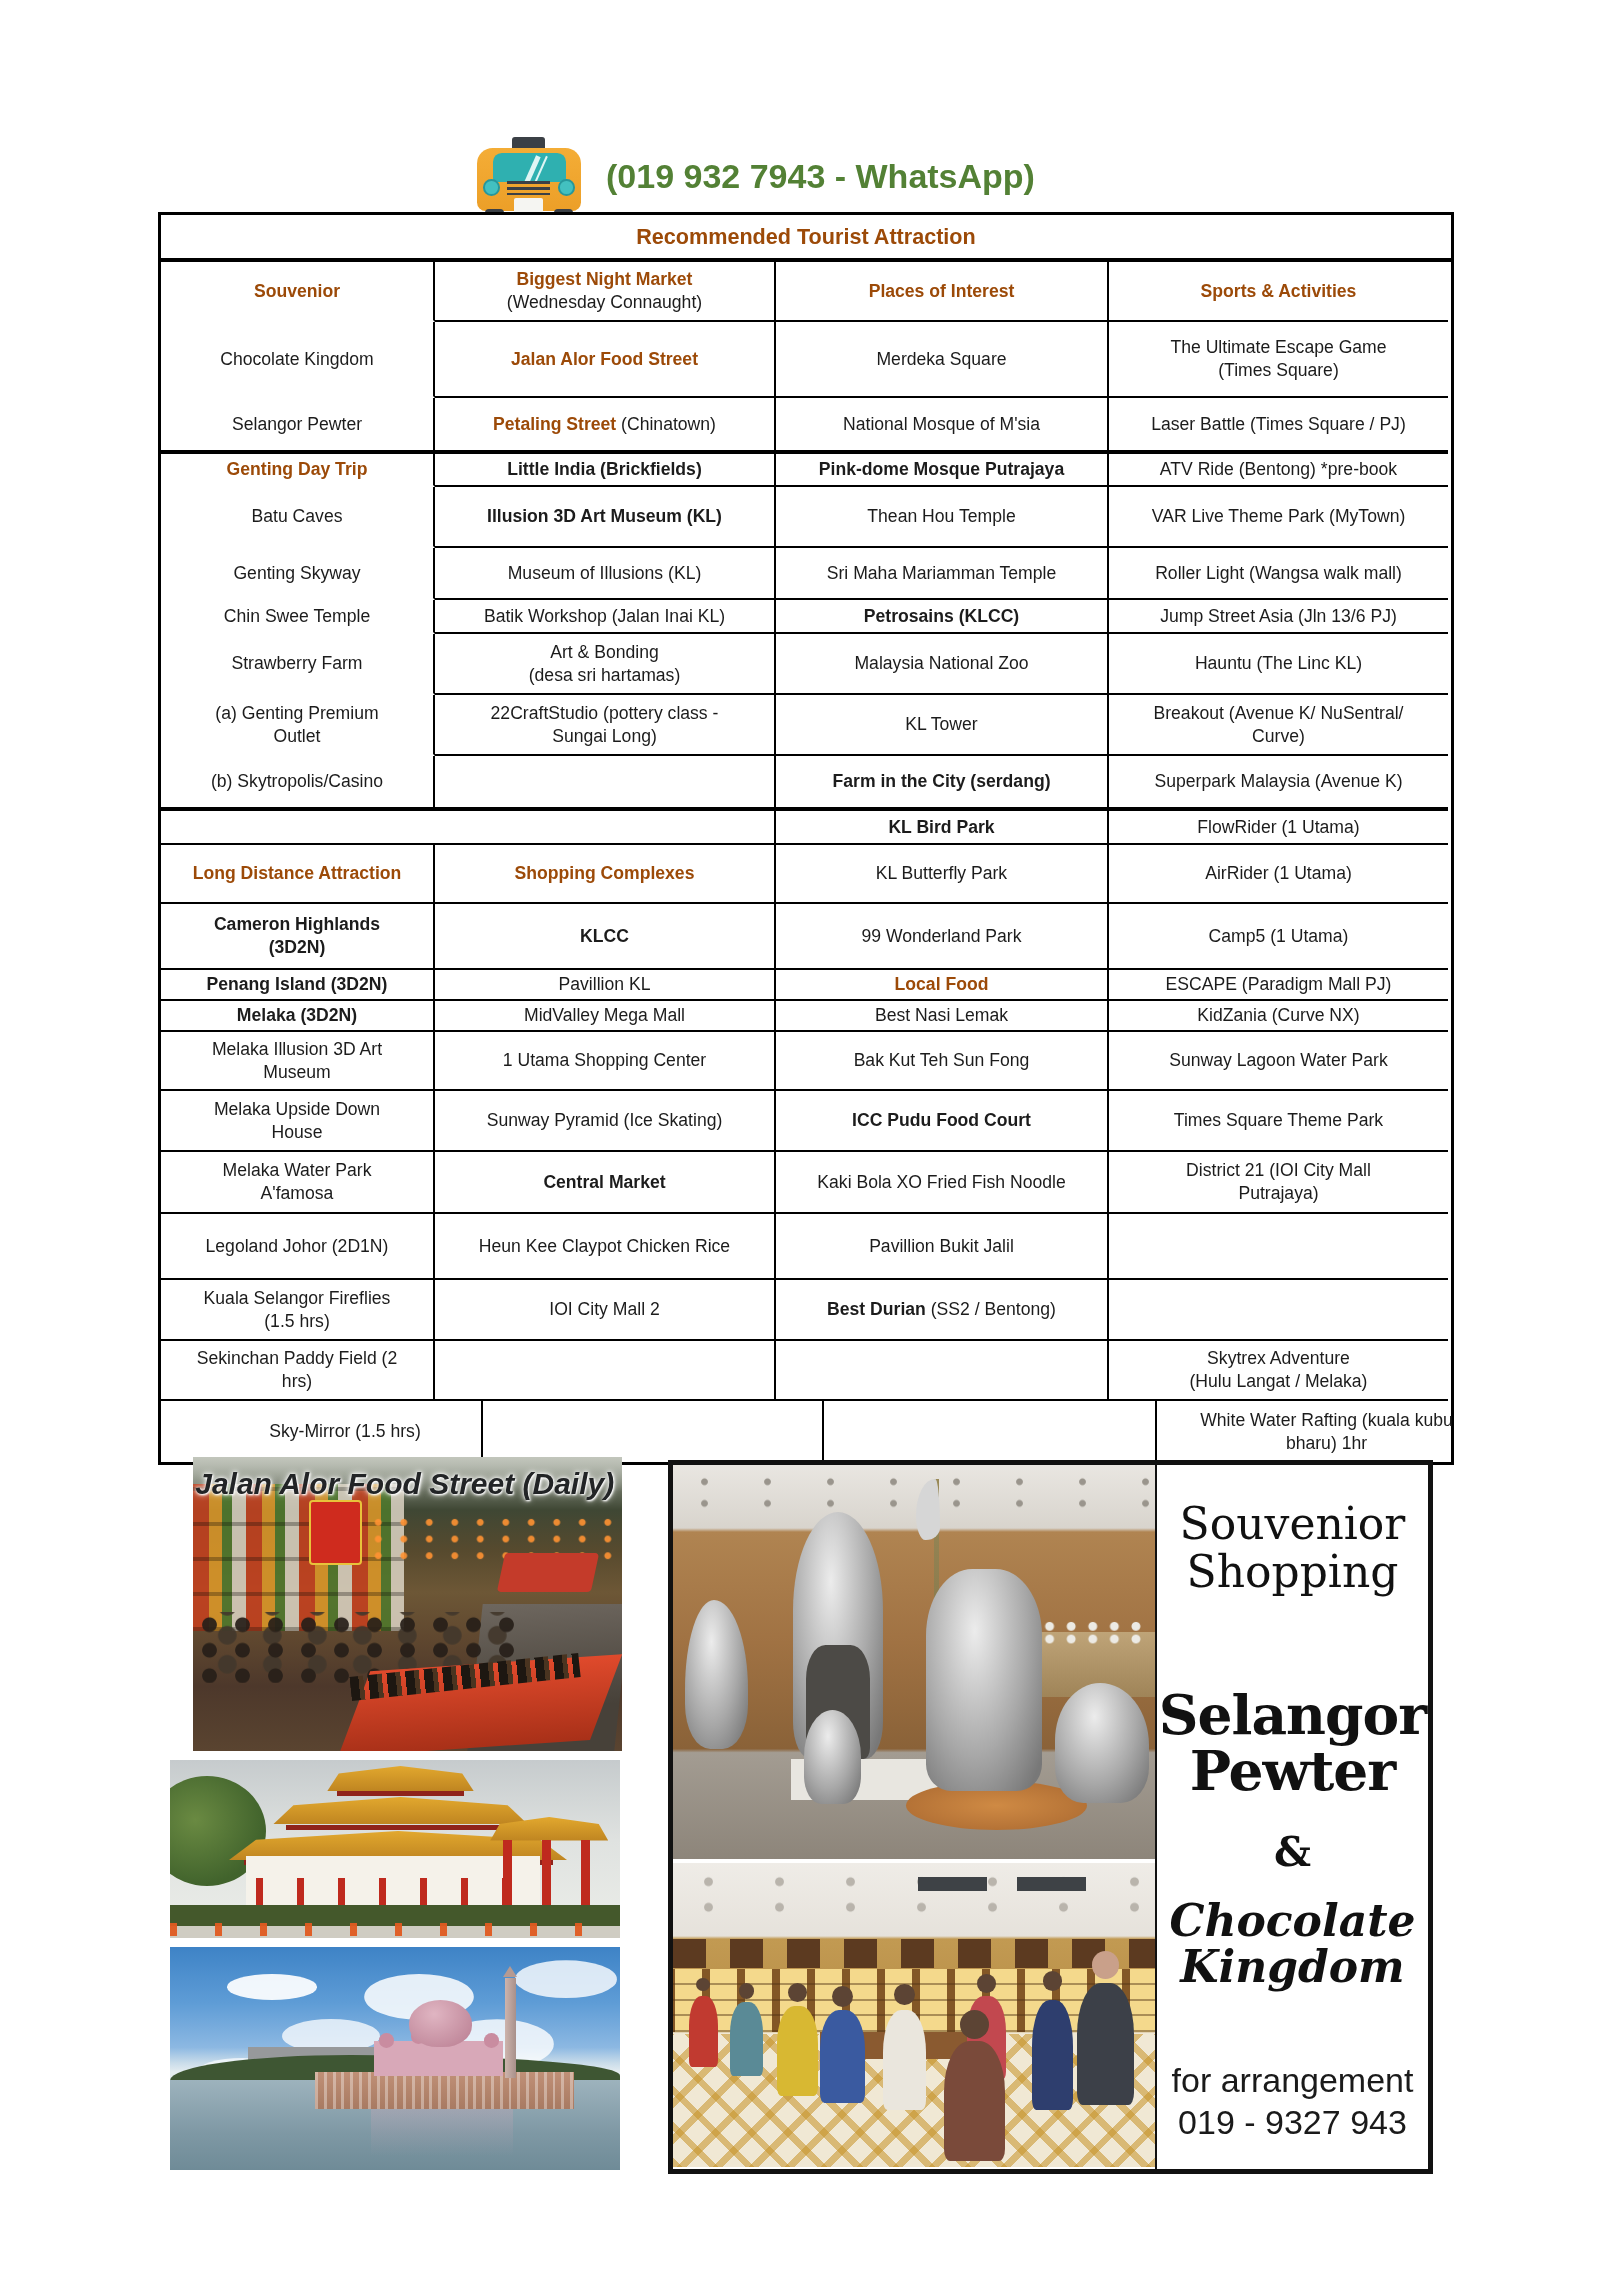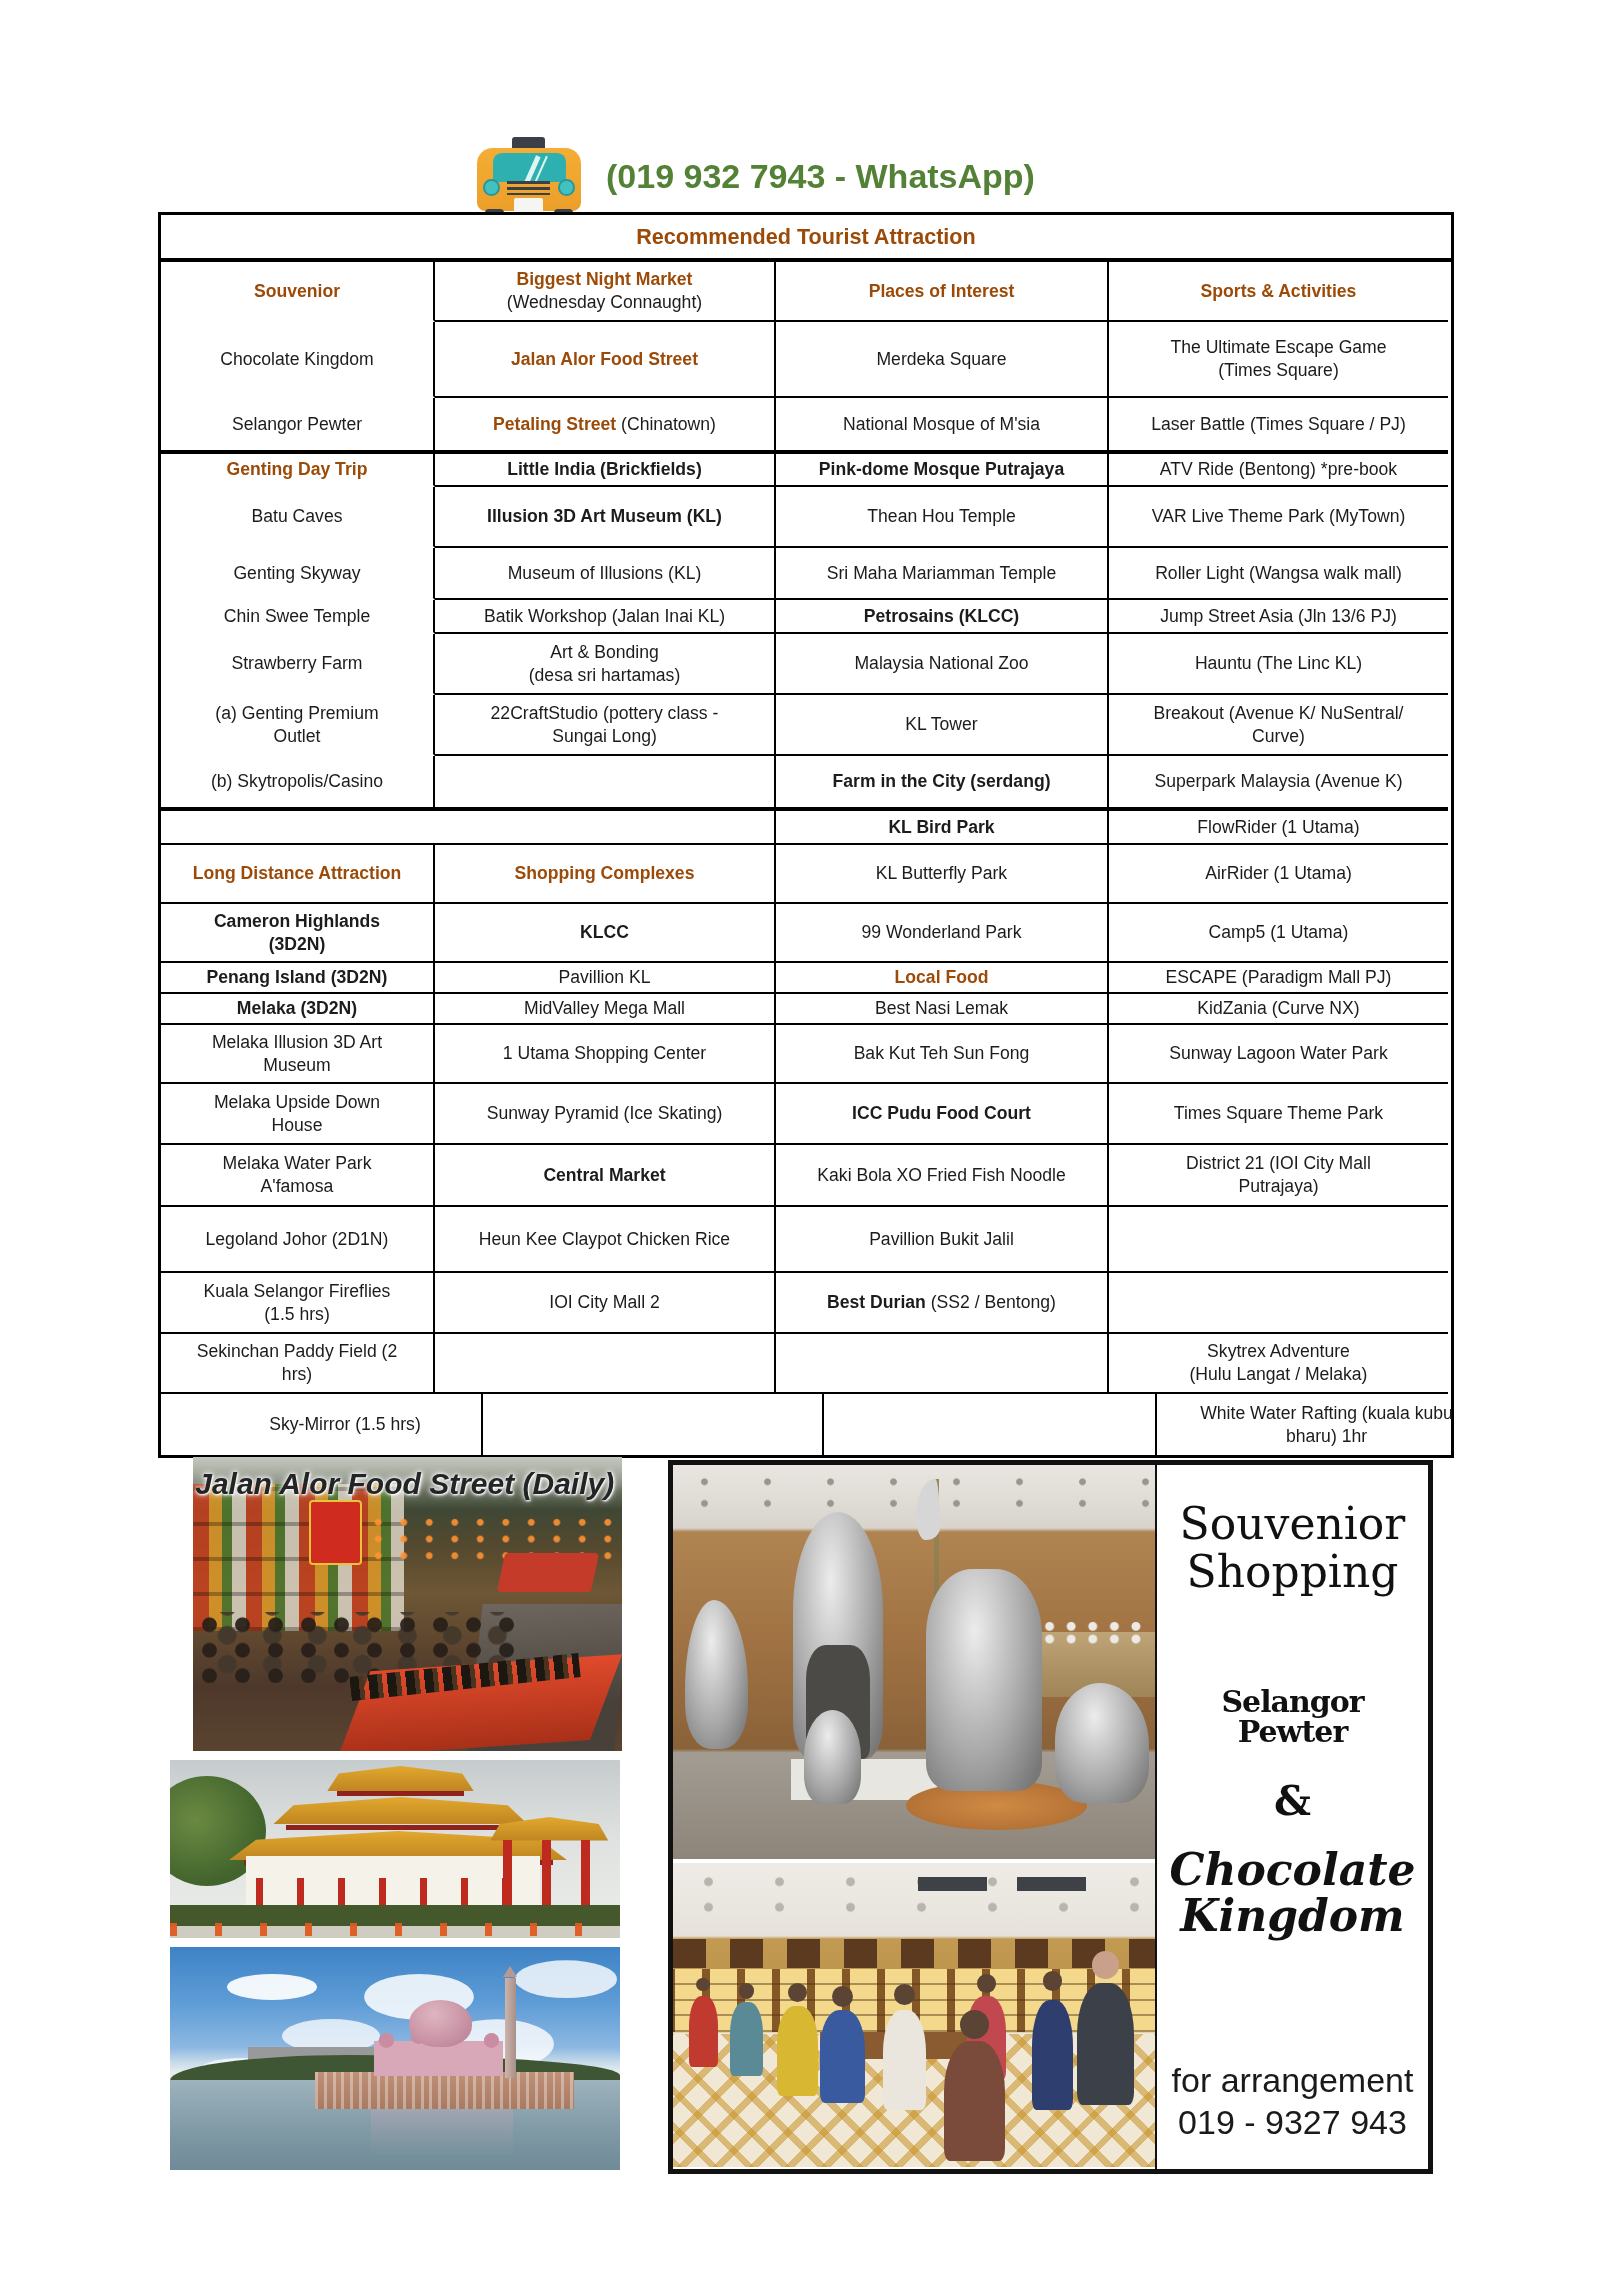--- a/index.html
+++ b/index.html
@@ -158,21 +158,21 @@
   .pp5:before{background:#c9a08a;}
   .pp6{left:271px;top:178px;width:61px;height:120px;background:#7a4a3a;}
   .pp7{left:57px;top:139px;width:33px;height:74px;background:#5a8a96;}
   .pp8{left:15.7px;top:133px;width:29px;height:71px;background:#c13a30;}
   .pp9{left:359px;top:137px;width:41px;height:110px;background:#2e3e6e;}
 
   
   .panel{position:absolute;left:482px;top:0;right:0;bottom:0;background:#fff;border-left:2.9px solid #111;
          box-sizing:border-box;text-align:center;color:#111;}
   .pn-head{margin-top:35px;font-family:"DejaVu Serif",serif;font-size:44px;line-height:1.1;font-weight:400;}
-  .pn-brand1{margin-top:90px;font-family:"DejaVu Serif",serif;font-weight:700;font-size:30px;line-height:1.02;letter-spacing:-1px;}
+  .pn-brand1{margin-top:90px;font-family:"DejaVu Serif",serif;font-weight:700;font-size:55px;line-height:1.02;letter-spacing:-1px;}
   .pn-amp{margin-top:29px;font-family:"DejaVu Serif",serif;font-weight:700;font-size:41px;}
   .pn-brand2{margin-top:21.6px;font-family:"DejaVu Serif",serif;font-weight:700;font-style:italic;font-size:44px;line-height:1.06;}
   .pn-note{position:absolute;left:0;right:0;bottom:25.5px;font-size:34px;line-height:1.25;color:#1a1a1a;}
 </style>
 </head>
 <body>
 
 <div class="page">
 
   <div class="taxi">
@@ -349,21 +349,21 @@
           <div class="tcell">
             <div><span class="hb">Shopping Complexes</span></div>
           </div>
           <div class="tcell">
             <div><span>KL Butterfly Park</span></div>
           </div>
           <div class="tcell">
             <div><span>AirRider (1 Utama)</span></div>
           </div>
         </div>
-        <div class="trow" style="height: 59px;">
+        <div class="trow" style="height: 66px;">
           <div class="tcell">
             <div><span class="b">Cameron Highlands</span><br><span class="b">(3D2N)</span></div>
           </div>
           <div class="tcell">
             <div><span class="b">KLCC</span></div>
           </div>
           <div class="tcell">
             <div><span>99 Wonderland Park</span></div>
           </div>
           <div class="tcell">

